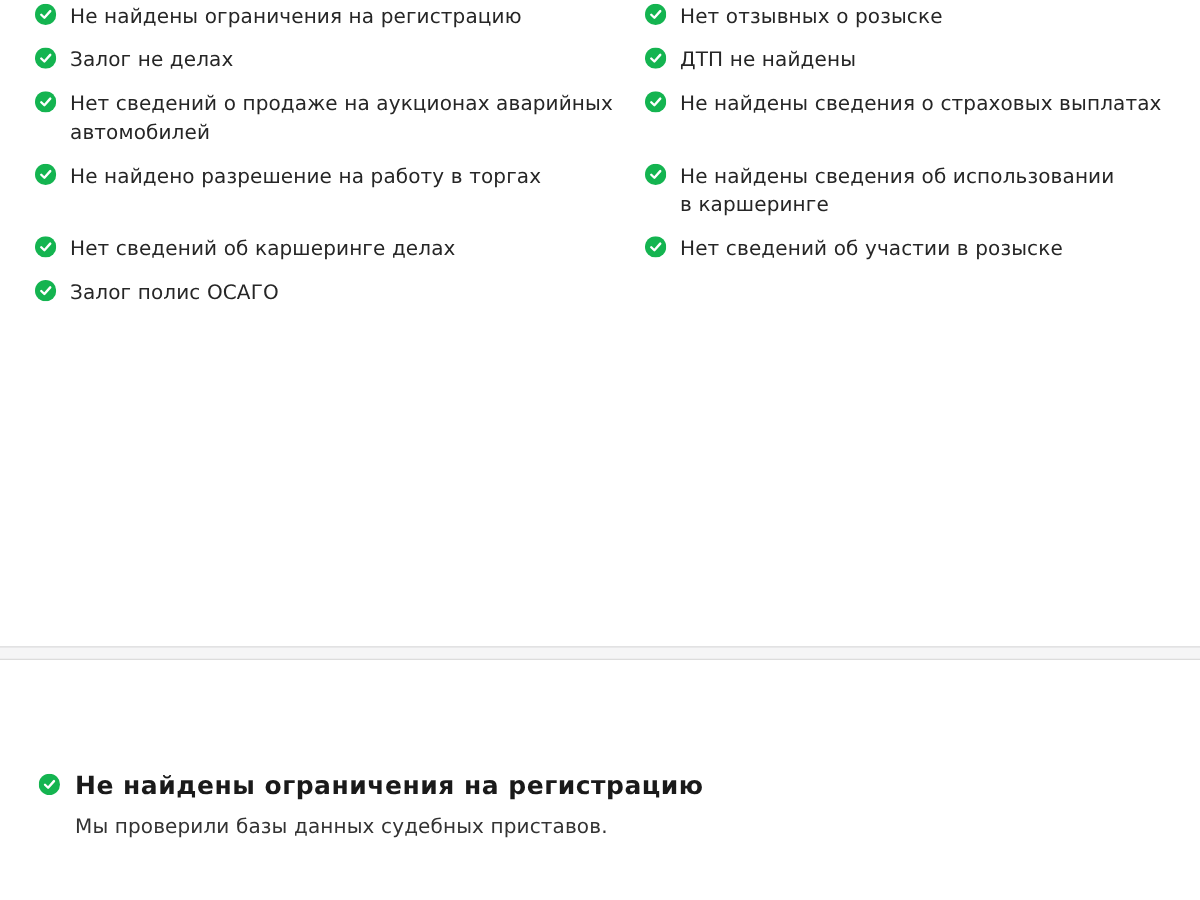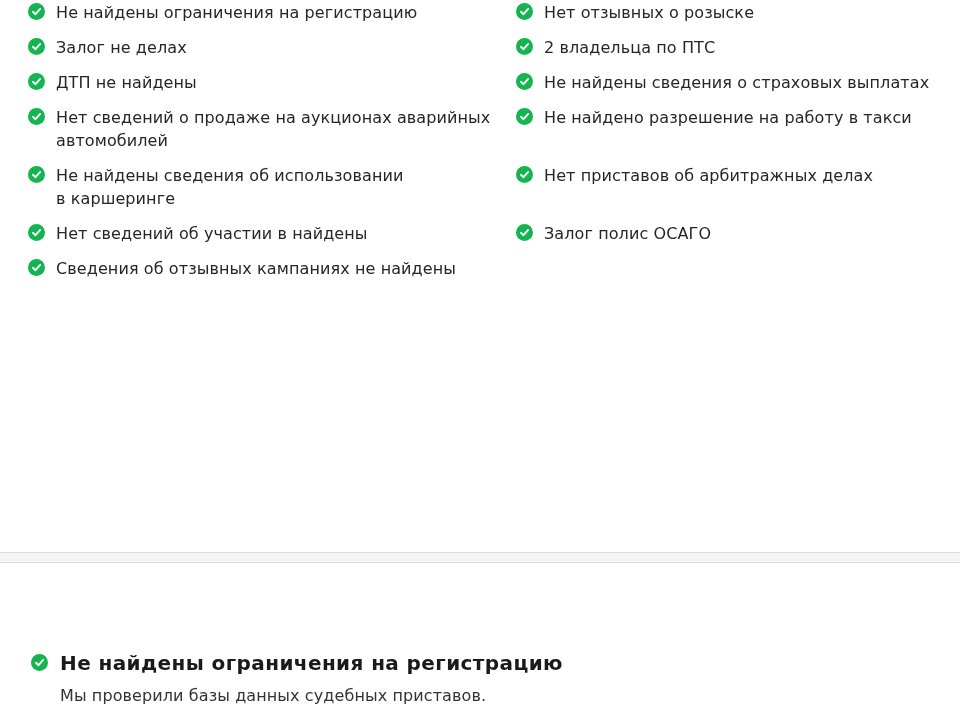--- a/index.html
+++ b/index.html
@@ -64,111 +64,93 @@
   </div>
       <div class="check-item col-left">
     <span class="check-icon">
       <svg viewBox="0 0 17 17" aria-hidden="true">
         <circle cx="8.5" cy="8.5" r="8.5" fill="currentColor"></circle>
         <path d="M5 8.8 L7.5 11.2 L12.2 5.9" fill="none" stroke="#ffffff" stroke-width="1.9" stroke-linecap="round" stroke-linejoin="round"></path>
       </svg>
     </span>
     <span class="item-text">Залог не делах</span>
   </div>
-      <div class="check-item col-right">
-    <span class="check-icon">
-      <svg viewBox="0 0 17 17" aria-hidden="true">
-        <circle cx="8.5" cy="8.5" r="8.5" fill="currentColor"></circle>
-        <path d="M5 8.8 L7.5 11.2 L12.2 5.9" fill="none" stroke="#ffffff" stroke-width="1.9" stroke-linecap="round" stroke-linejoin="round"></path>
-      </svg>
-    </span>
-    <span class="item-text">2 владельца по ПТС</span>
-  </div>
       <div class="check-item col-left">
     <span class="check-icon">
       <svg viewBox="0 0 17 17" aria-hidden="true">
         <circle cx="8.5" cy="8.5" r="8.5" fill="currentColor"></circle>
         <path d="M5 8.8 L7.5 11.2 L12.2 5.9" fill="none" stroke="#ffffff" stroke-width="1.9" stroke-linecap="round" stroke-linejoin="round"></path>
       </svg>
     </span>
     <span class="item-text">ДТП не найдены</span>
-  </div>
-      <div class="check-item col-right">
-    <span class="check-icon">
-      <svg viewBox="0 0 17 17" aria-hidden="true">
-        <circle cx="8.5" cy="8.5" r="8.5" fill="currentColor"></circle>
-        <path d="M5 8.8 L7.5 11.2 L12.2 5.9" fill="none" stroke="#ffffff" stroke-width="1.9" stroke-linecap="round" stroke-linejoin="round"></path>
-      </svg>
-    </span>
-    <span class="item-text">Не найдены сведения о страховых выплатах</span>
   </div>
       <div class="check-item col-left">
     <span class="check-icon">
       <svg viewBox="0 0 17 17" aria-hidden="true">
         <circle cx="8.5" cy="8.5" r="8.5" fill="currentColor"></circle>
         <path d="M5 8.8 L7.5 11.2 L12.2 5.9" fill="none" stroke="#ffffff" stroke-width="1.9" stroke-linecap="round" stroke-linejoin="round"></path>
       </svg>
     </span>
     <span class="item-text">Нет сведений о продаже на аукционах аварийных
 автомобилей</span>
   </div>
       <div class="check-item col-right">
     <span class="check-icon">
       <svg viewBox="0 0 17 17" aria-hidden="true">
         <circle cx="8.5" cy="8.5" r="8.5" fill="currentColor"></circle>
         <path d="M5 8.8 L7.5 11.2 L12.2 5.9" fill="none" stroke="#ffffff" stroke-width="1.9" stroke-linecap="round" stroke-linejoin="round"></path>
       </svg>
     </span>
-    <span class="item-text">Не найдено разрешение на работу в такси</span>
+    <span class="item-text">Не найдены сведения о страховых выплатах</span>
+  </div>
+      <div class="check-item col-right">
+    <span class="check-icon">
+      <svg viewBox="0 0 17 17" aria-hidden="true">
+        <circle cx="8.5" cy="8.5" r="8.5" fill="currentColor"></circle>
+        <path d="M5 8.8 L7.5 11.2 L12.2 5.9" fill="none" stroke="#ffffff" stroke-width="1.9" stroke-linecap="round" stroke-linejoin="round"></path>
+      </svg>
+    </span>
+    <span class="item-text">Не найдено разрешение на работу в торгах</span>
   </div>
       <div class="check-item col-left">
     <span class="check-icon">
       <svg viewBox="0 0 17 17" aria-hidden="true">
         <circle cx="8.5" cy="8.5" r="8.5" fill="currentColor"></circle>
         <path d="M5 8.8 L7.5 11.2 L12.2 5.9" fill="none" stroke="#ffffff" stroke-width="1.9" stroke-linecap="round" stroke-linejoin="round"></path>
       </svg>
     </span>
     <span class="item-text">Не найдены сведения об использовании
 в каршеринге</span>
   </div>
       <div class="check-item col-right">
     <span class="check-icon">
       <svg viewBox="0 0 17 17" aria-hidden="true">
         <circle cx="8.5" cy="8.5" r="8.5" fill="currentColor"></circle>
         <path d="M5 8.8 L7.5 11.2 L12.2 5.9" fill="none" stroke="#ffffff" stroke-width="1.9" stroke-linecap="round" stroke-linejoin="round"></path>
       </svg>
     </span>
-    <span class="item-text">Нет приставов об арбитражных делах</span>
+    <span class="item-text">Нет сведений об каршеринге делах</span>
   </div>
       <div class="check-item col-left">
     <span class="check-icon">
       <svg viewBox="0 0 17 17" aria-hidden="true">
         <circle cx="8.5" cy="8.5" r="8.5" fill="currentColor"></circle>
         <path d="M5 8.8 L7.5 11.2 L12.2 5.9" fill="none" stroke="#ffffff" stroke-width="1.9" stroke-linecap="round" stroke-linejoin="round"></path>
       </svg>
     </span>
-    <span class="item-text">Нет сведений об участии в найдены</span>
+    <span class="item-text">Нет сведений об участии в розыске</span>
   </div>
       <div class="check-item col-left">
     <span class="check-icon">
       <svg viewBox="0 0 17 17" aria-hidden="true">
         <circle cx="8.5" cy="8.5" r="8.5" fill="currentColor"></circle>
         <path d="M5 8.8 L7.5 11.2 L12.2 5.9" fill="none" stroke="#ffffff" stroke-width="1.9" stroke-linecap="round" stroke-linejoin="round"></path>
       </svg>
     </span>
     <span class="item-text">Залог полис ОСАГО</span>
-  </div>
-      <div class="check-item col-right">
-    <span class="check-icon">
-      <svg viewBox="0 0 17 17" aria-hidden="true">
-        <circle cx="8.5" cy="8.5" r="8.5" fill="currentColor"></circle>
-        <path d="M5 8.8 L7.5 11.2 L12.2 5.9" fill="none" stroke="#ffffff" stroke-width="1.9" stroke-linecap="round" stroke-linejoin="round"></path>
-      </svg>
-    </span>
-    <span class="item-text">Сведения об отзывных кампаниях не найдены</span>
   </div>
     </div>
 </section>
 
 <div class="spacer-top"></div>
 
 <div class="divider-band"></div>
 
 <section class="detail">
   <div class="detail-row">

